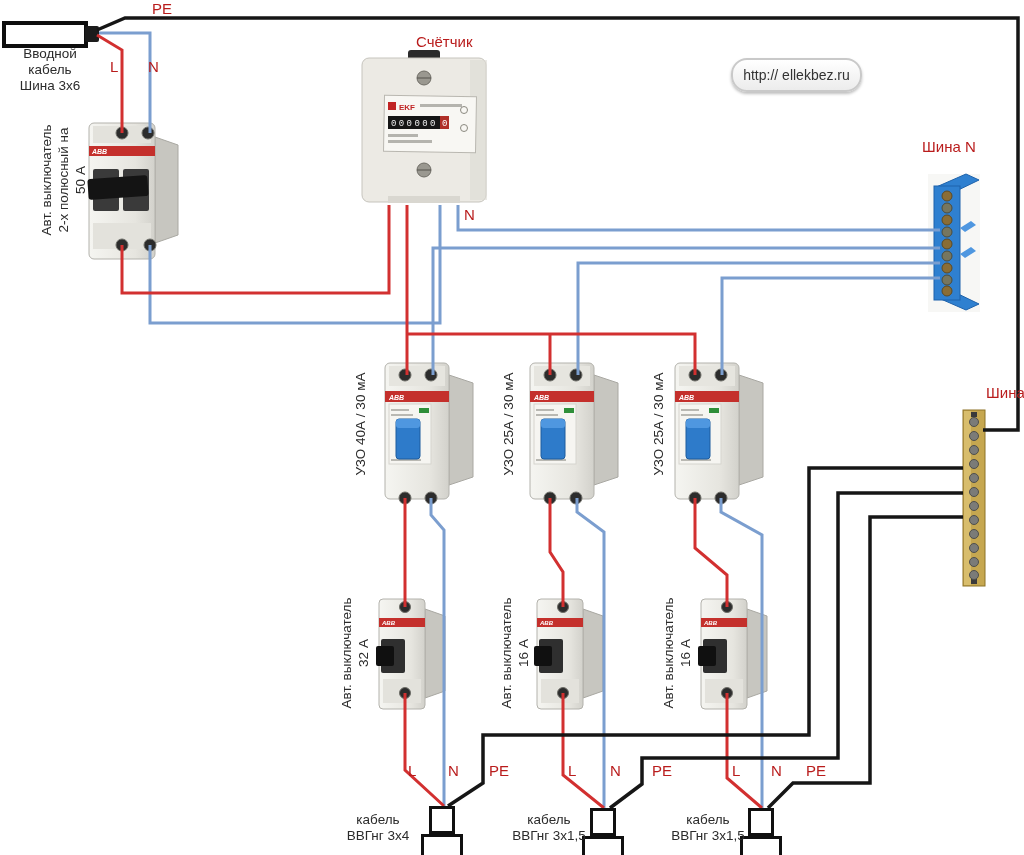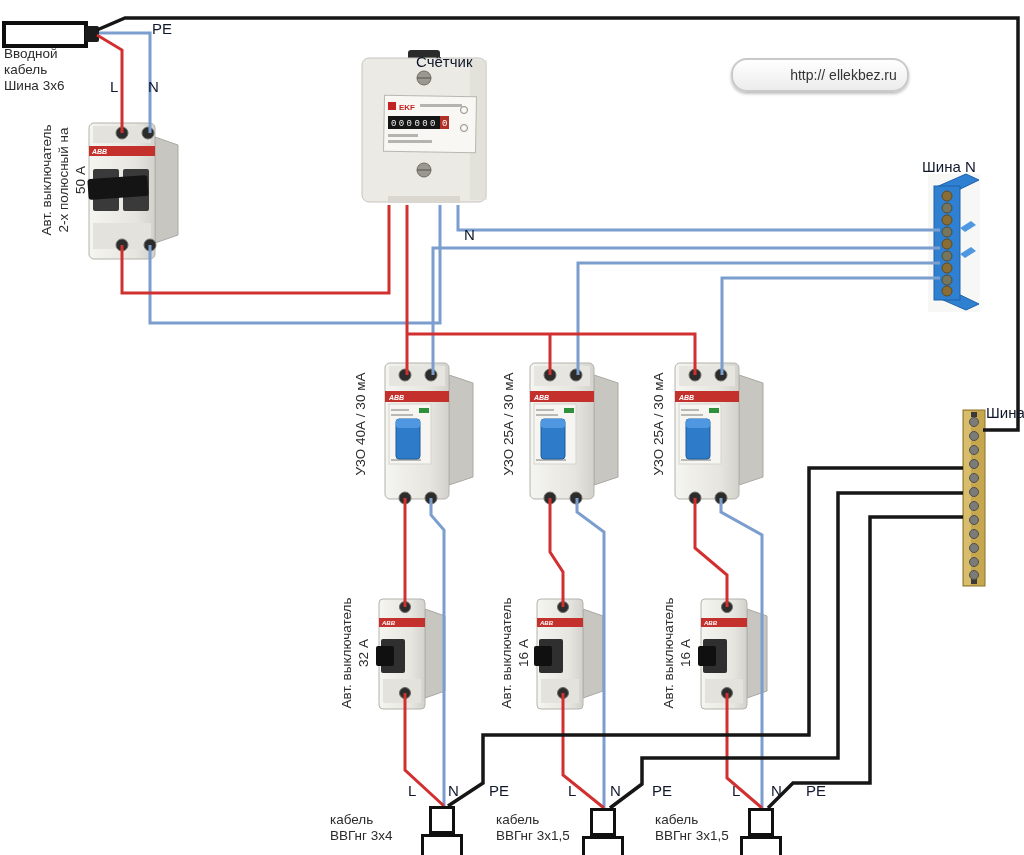--- a/index.html
+++ b/index.html
@@ -1,29 +1,29 @@
 <!DOCTYPE html>
 <html><head>
 <meta charset="utf-8">
 <style>
   html,body{margin:0;padding:0;background:#ffffff;}
   #stage{position:relative;width:1024px;height:855px;background:#fff;overflow:hidden;
          font-family:"Liberation Sans", sans-serif;color:#222;}
-  .lbl{position:absolute;font-size:15px;color:#0f172a;white-space:nowrap;z-index:6;margin-top:20px;}
-  .cblock{position:absolute;font-size:13.5px;line-height:16px;color:#2b2b2b;z-index:6;}
+  .lbl{position:absolute;font-size:15px;color:#b91c1c;white-space:nowrap;z-index:6;}
+  .cblock{position:absolute;text-align:center;font-size:13.5px;line-height:16px;color:#2b2b2b;z-index:6;}
   .vblock{position:absolute;transform:rotate(-90deg);transform-origin:0 0;text-align:center;
           font-size:13.5px;line-height:17px;color:#2b2b2b;z-index:6;}
   .vline{white-space:nowrap;}
   #wires{position:absolute;left:0;top:0;z-index:3;}
   .comp{position:absolute;z-index:2;text-decoration:underline;}
   .conn{position:absolute;background:#fff;border:3px solid #101010;box-sizing:border-box;z-index:4;}
   #badge{position:absolute;left:731px;top:58px;width:127px;height:30px;z-index:6;
          border:2px solid #c9c9c9;border-radius:16px;background:linear-gradient(#ffffff,#ececec);
          box-shadow:0 2px 3px rgba(0,0,0,0.25);display:flex;align-items:center;justify-content:center;
-         font-size:14px;color:#333;padding-left:47px;}
+         font-size:14px;color:#333;}
   .lug-main{position:absolute;left:2px;top:21px;width:86px;height:27px;background:#fff;
             border:4px solid #0e0e0e;box-sizing:border-box;z-index:2;}
   .lug-tip{position:absolute;left:85px;top:26px;width:14px;height:16px;background:#1c1c1c;
            border-radius:2px;z-index:2;}
 </style>
 </head>
 <body>
 
 <div id="stage">
 

